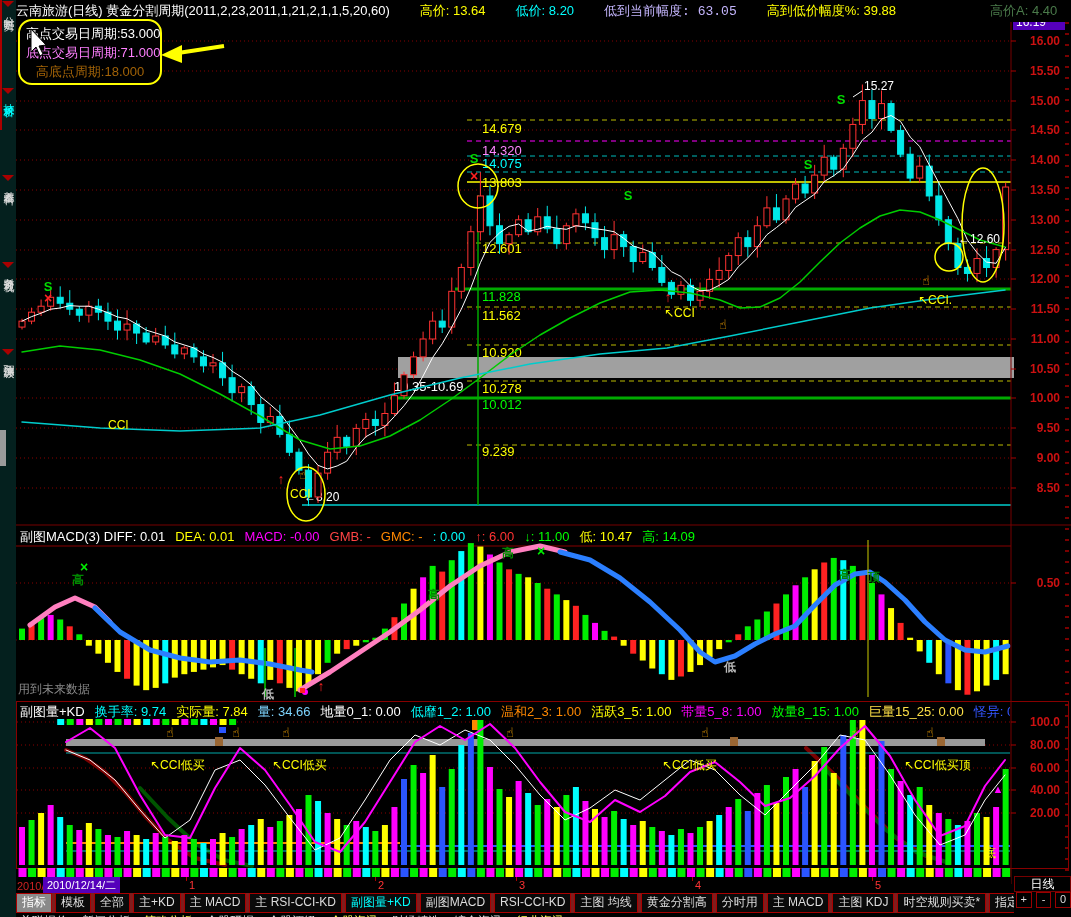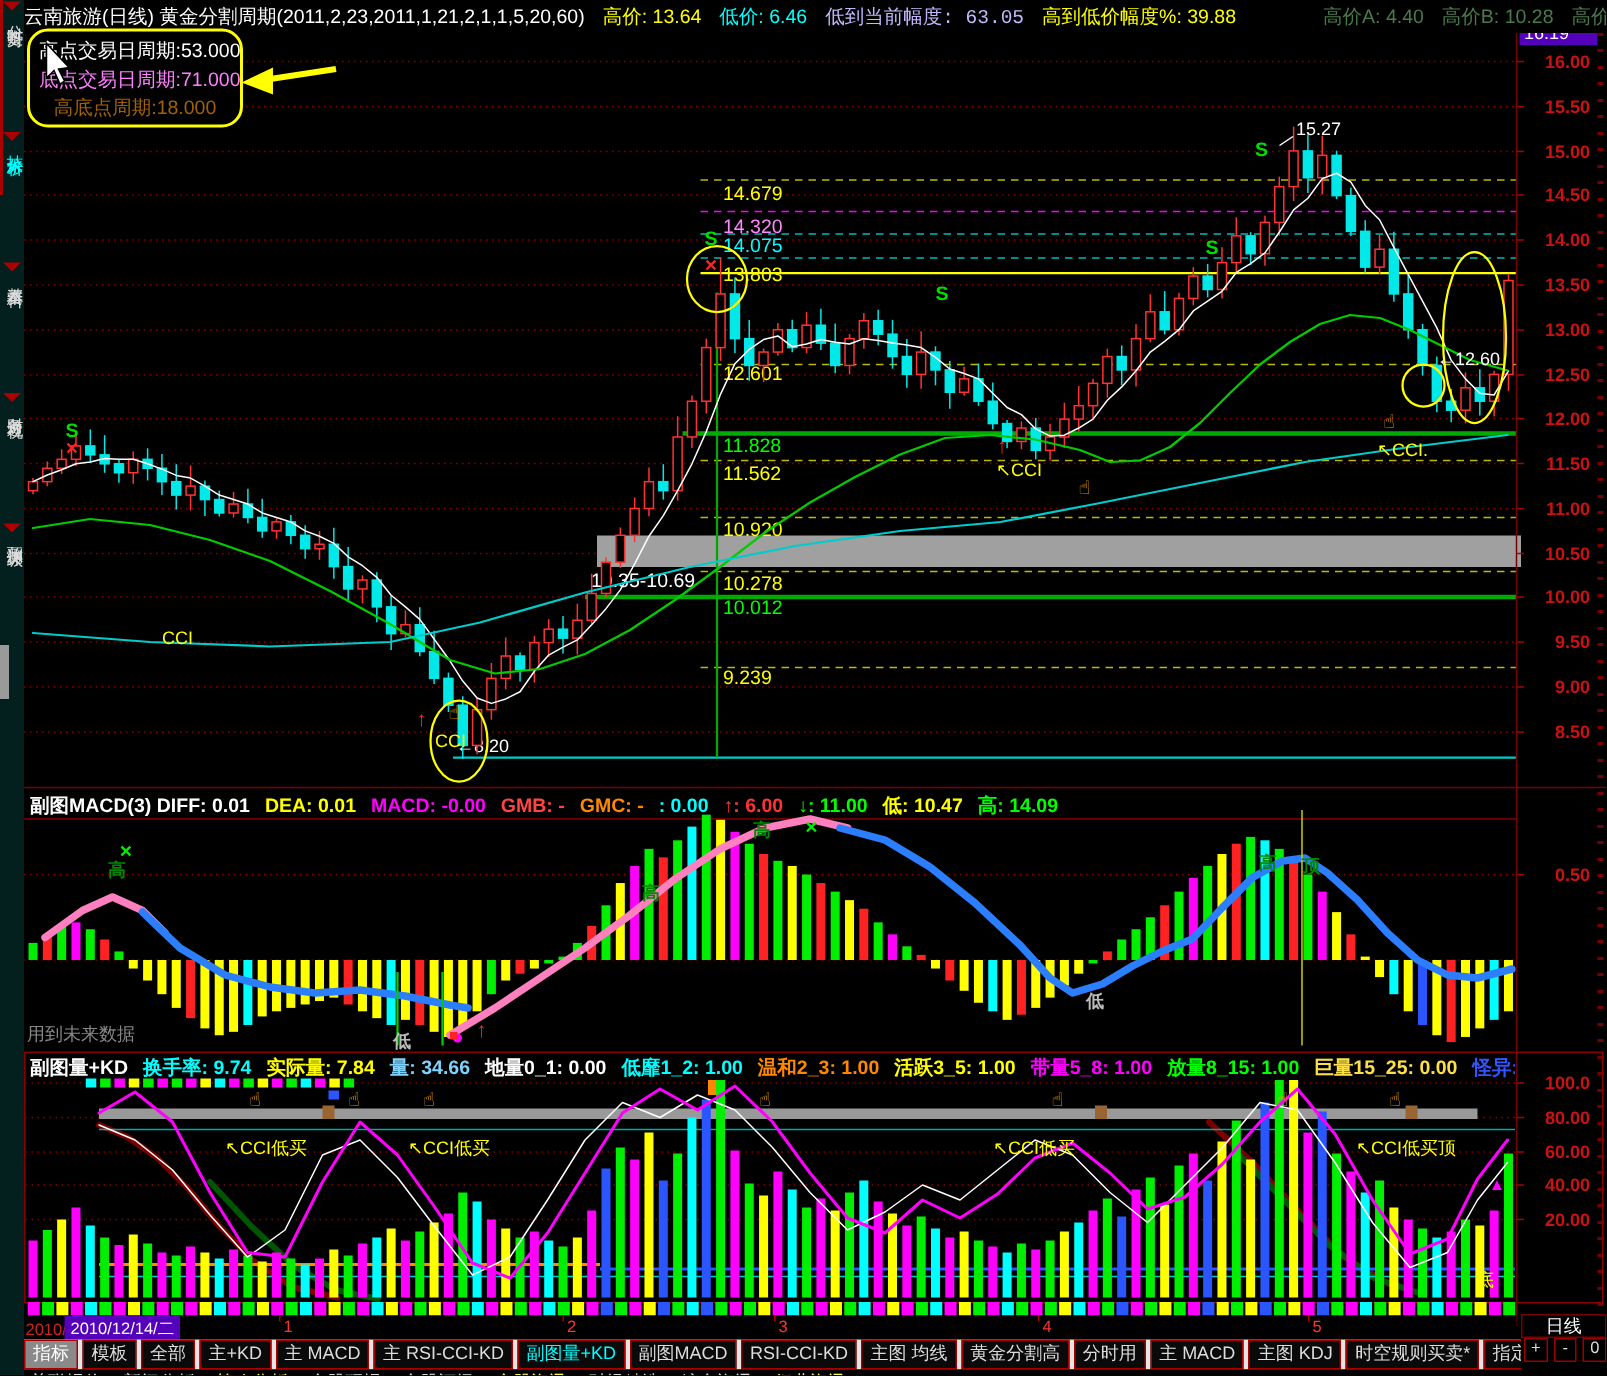--- a/index.html
+++ b/index.html
@@ -1,43 +1,43 @@
 <!DOCTYPE html>
 <html><head>
 <meta charset="utf-8">
 <style>
   html,body{margin:0;padding:0;background:#000;}
   *{box-sizing:border-box;font-family:"Liberation Sans","DejaVu Sans",sans-serif;}
   #wrap{position:relative;width:1071px;height:917px;background:#000;overflow:hidden;}
   .abs{position:absolute;}
   #cx{position:absolute;left:0;top:0;z-index:1;}
   .ovl{position:absolute;z-index:2;}
-  #topbar{left:16px;top:0;width:1055px;height:22px;display:flex;align-items:center;gap:12px;font-size:13px;white-space:nowrap;overflow:hidden;background:#000;}
+  #topbar{left:16px;top:0;width:1055px;height:22px;display:flex;align-items:center;gap:30px;font-size:13px;white-space:nowrap;overflow:hidden;background:#000;}
   #topbar .seg{flex:0 0 auto;}
   #topbar .spacer{flex:0 0 34px;}
   #sidebar{left:0;top:0;width:16px;height:884px;background:#04201e;z-index:3;}
   .vtab{position:absolute;left:1px;width:15px;writing-mode:vertical-rl;text-orientation:upright;font-size:11px;letter-spacing:1px;color:#ddd;cursor:default;}
   .vtab.active{color:#00ffff;}
   .chev{position:absolute;left:2px;width:0;height:0;border-left:6px solid transparent;border-right:6px solid transparent;border-top:6px solid #a00;}
   #infobox{left:18px;top:19px;width:144px;height:66px;background:#000;border:2px solid #ffff00;border-radius:14px;padding:3px 6px;font-size:13px;line-height:19px;text-align:center;white-space:nowrap;z-index:4;}
   #callout{left:225px;top:20px;width:142px;height:72px;background:#ffffff;color:#ff0000;font-size:15px;line-height:23px;padding:1px 4px;z-index:4;white-space:nowrap;}
   #cursor1{left:28px;top:28px;z-index:6;}
-  .hdr{display:flex;align-items:center;gap:10px;font-size:13px;white-space:nowrap;overflow:hidden;font-weight:bold;}
+  .hdr{display:flex;align-items:center;gap:10px;font-size:13px;white-space:nowrap;overflow:hidden;}
   #macdhdr{left:20px;top:528px;width:990px;height:17px;}
   #volhdr{left:20px;top:704px;width:990px;height:16px;}
   #futuretxt{left:18px;top:681px;font-size:12px;color:#888;}
   #daterow{left:16px;top:877px;width:995px;height:16px;background:#000;font-size:11px;}
   #dateunder{position:absolute;left:1px;top:2px;color:#cc2222;white-space:nowrap;}
   #datebox{position:absolute;left:27px;top:0px;background:#5500bb;color:#fff;padding:1px 4px;white-space:nowrap;}
   .mon{position:absolute;top:2px;color:#ff3333;}
   .montick{position:absolute;top:0;width:1px;height:4px;background:#aa0000;}
   #periodbox{left:1014px;top:876px;width:57px;height:16px;border:1px solid #770000;color:#fff;font-size:12px;text-align:center;line-height:14px;background:#000;}
   #zbtns{left:1016px;top:892px;width:55px;height:16px;display:flex;gap:4px;}
   .zb{flex:1;border:1px solid #990000;color:#ddd;font-size:11px;text-align:center;line-height:13px;background:#000;cursor:pointer;}
-  #toolbar{left:16px;top:893px;width:998px;height:20px;display:flex;gap:3px;align-items:stretch;font-size:12px;white-space:nowrap;overflow:hidden;background:#e5e5e5;}
+  #toolbar{left:16px;top:893px;width:998px;height:20px;display:flex;gap:3px;align-items:stretch;font-size:12px;white-space:nowrap;overflow:hidden;background:#7f1d1d;}
   .tbtn{border:1px solid #aa0000;background:#0a0a0a;color:#ddd;padding:1px 5px;line-height:15px;cursor:pointer;flex:0 0 auto;}
   .tbtn.pressed{background:#8a8a8a;color:#fff;}
   .tbtn.active{color:#00ffff;}
   #partialrow{left:0;top:913px;width:1071px;height:4px;overflow:hidden;display:flex;gap:14px;font-size:12px;padding-left:20px;background:#000;}
   #rticks{left:1065px;top:22px;width:4px;height:862px;background:repeating-linear-gradient(#7a0000 0 2px,transparent 2px 11px);}
   #scrollblk{left:0;top:430px;width:6px;height:36px;background:#9a9a9a;z-index:4;}
   #redge{left:0;top:0;width:2px;height:130px;background:#a00;z-index:5;}
   #corner{left:0;top:884px;width:16px;height:33px;background:#04201e;z-index:3;}
 </style>
 </head>
@@ -759,21 +759,21 @@
       <line x1="1011" y1="768" x2="1016" y2="768" stroke="#aa0000" stroke-width="1"></line>
       <text x="1060" y="794" fill="#cc1111" font-size="12" text-anchor="end" font-family="&quot;Liberation Sans&quot;,&quot;DejaVu Sans&quot;,sans-serif" font-weight="bold">40.00</text>
       <line x1="1011" y1="790" x2="1016" y2="790" stroke="#aa0000" stroke-width="1"></line>
       <text x="1060" y="817" fill="#cc1111" font-size="12" text-anchor="end" font-family="&quot;Liberation Sans&quot;,&quot;DejaVu Sans&quot;,sans-serif" font-weight="bold">20.00</text>
       <line x1="1011" y1="813" x2="1016" y2="813" stroke="#aa0000" stroke-width="1"></line>
     </svg>
 
   <div id="topbar" class="ovl">
       <span class="seg" style="color: rgb(255, 255, 255);">云南旅游(日线) 黄金分割周期(2011,2,23,2011,1,21,2,1,1,5,20,60)</span>
       <span class="seg" style="color: rgb(255, 255, 0);">高价: 13.64</span>
-      <span class="seg" style="color: rgb(0, 255, 255);">低价: 6.46</span>
+      <span class="seg" style="color: rgb(0, 255, 255);">低价: 8.20</span>
       <span class="seg" style="color: #c4b5fd; font-family: Liberation Mono, monospace;">低到当前幅度: 63.05</span>
       <span class="seg" style="color: rgb(255, 255, 0);">高到低价幅度%: 39.88</span>
       <span class="spacer"></span>
       <span class="seg" style="color: rgb(74, 122, 74);">高价A: 4.40</span>
       <span class="seg" style="color: rgb(74, 122, 74);">高价B: 10.28</span>
       <span class="seg" style="color: rgb(74, 122, 74);">高价C: 10.9</span>
     </div>
   <div id="sidebar" class="abs">
       <div class="chev" style="top: 1px;"></div>
       <div class="vtab" style="top: 8px;">分时走势</div>

